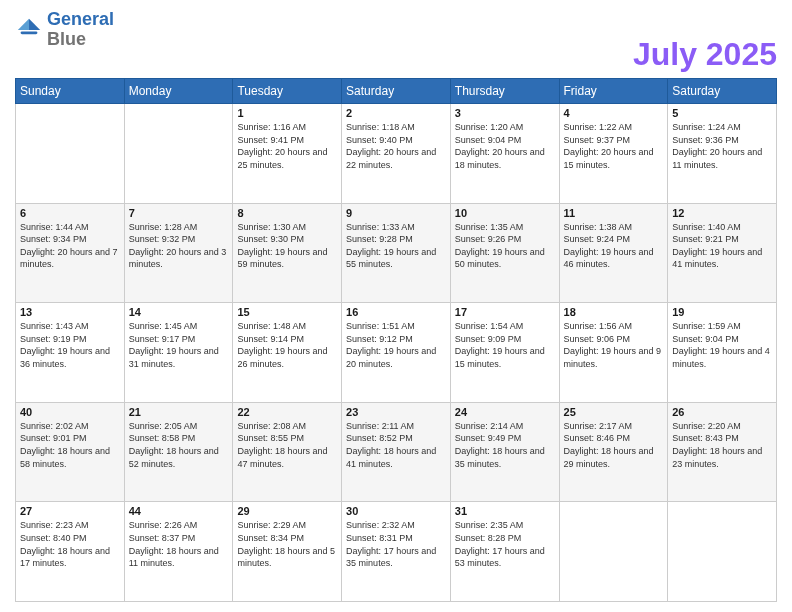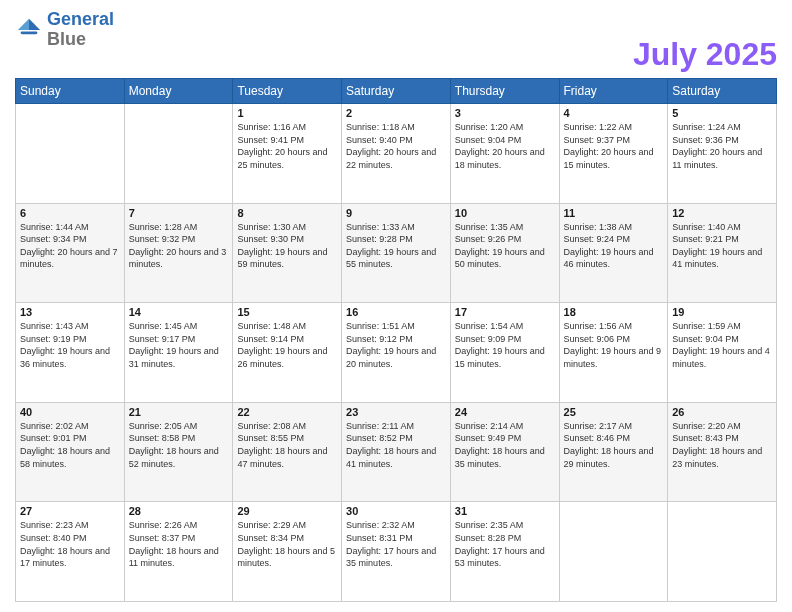--- a/index.html
+++ b/index.html
@@ -361,21 +361,21 @@
         <tr>
           <td>
             <span class="day-num">27</span>
             <div class="day-info">
               <div>Sunrise: 2:23 AM</div>
               <div>Sunset: 8:40 PM</div>
               <div>Daylight: 18 hours and 17 minutes.</div>
             </div>
           </td>
           <td>
-            <span class="day-num">28</span>
+            <span class="day-num">44</span>
             <div class="day-info">
               <div>Sunrise: 2:26 AM</div>
               <div>Sunset: 8:37 PM</div>
               <div>Daylight: 18 hours and 11 minutes.</div>
             </div>
           </td>
           <td>
             <span class="day-num">29</span>
             <div class="day-info">
               <div>Sunrise: 2:29 AM</div>

